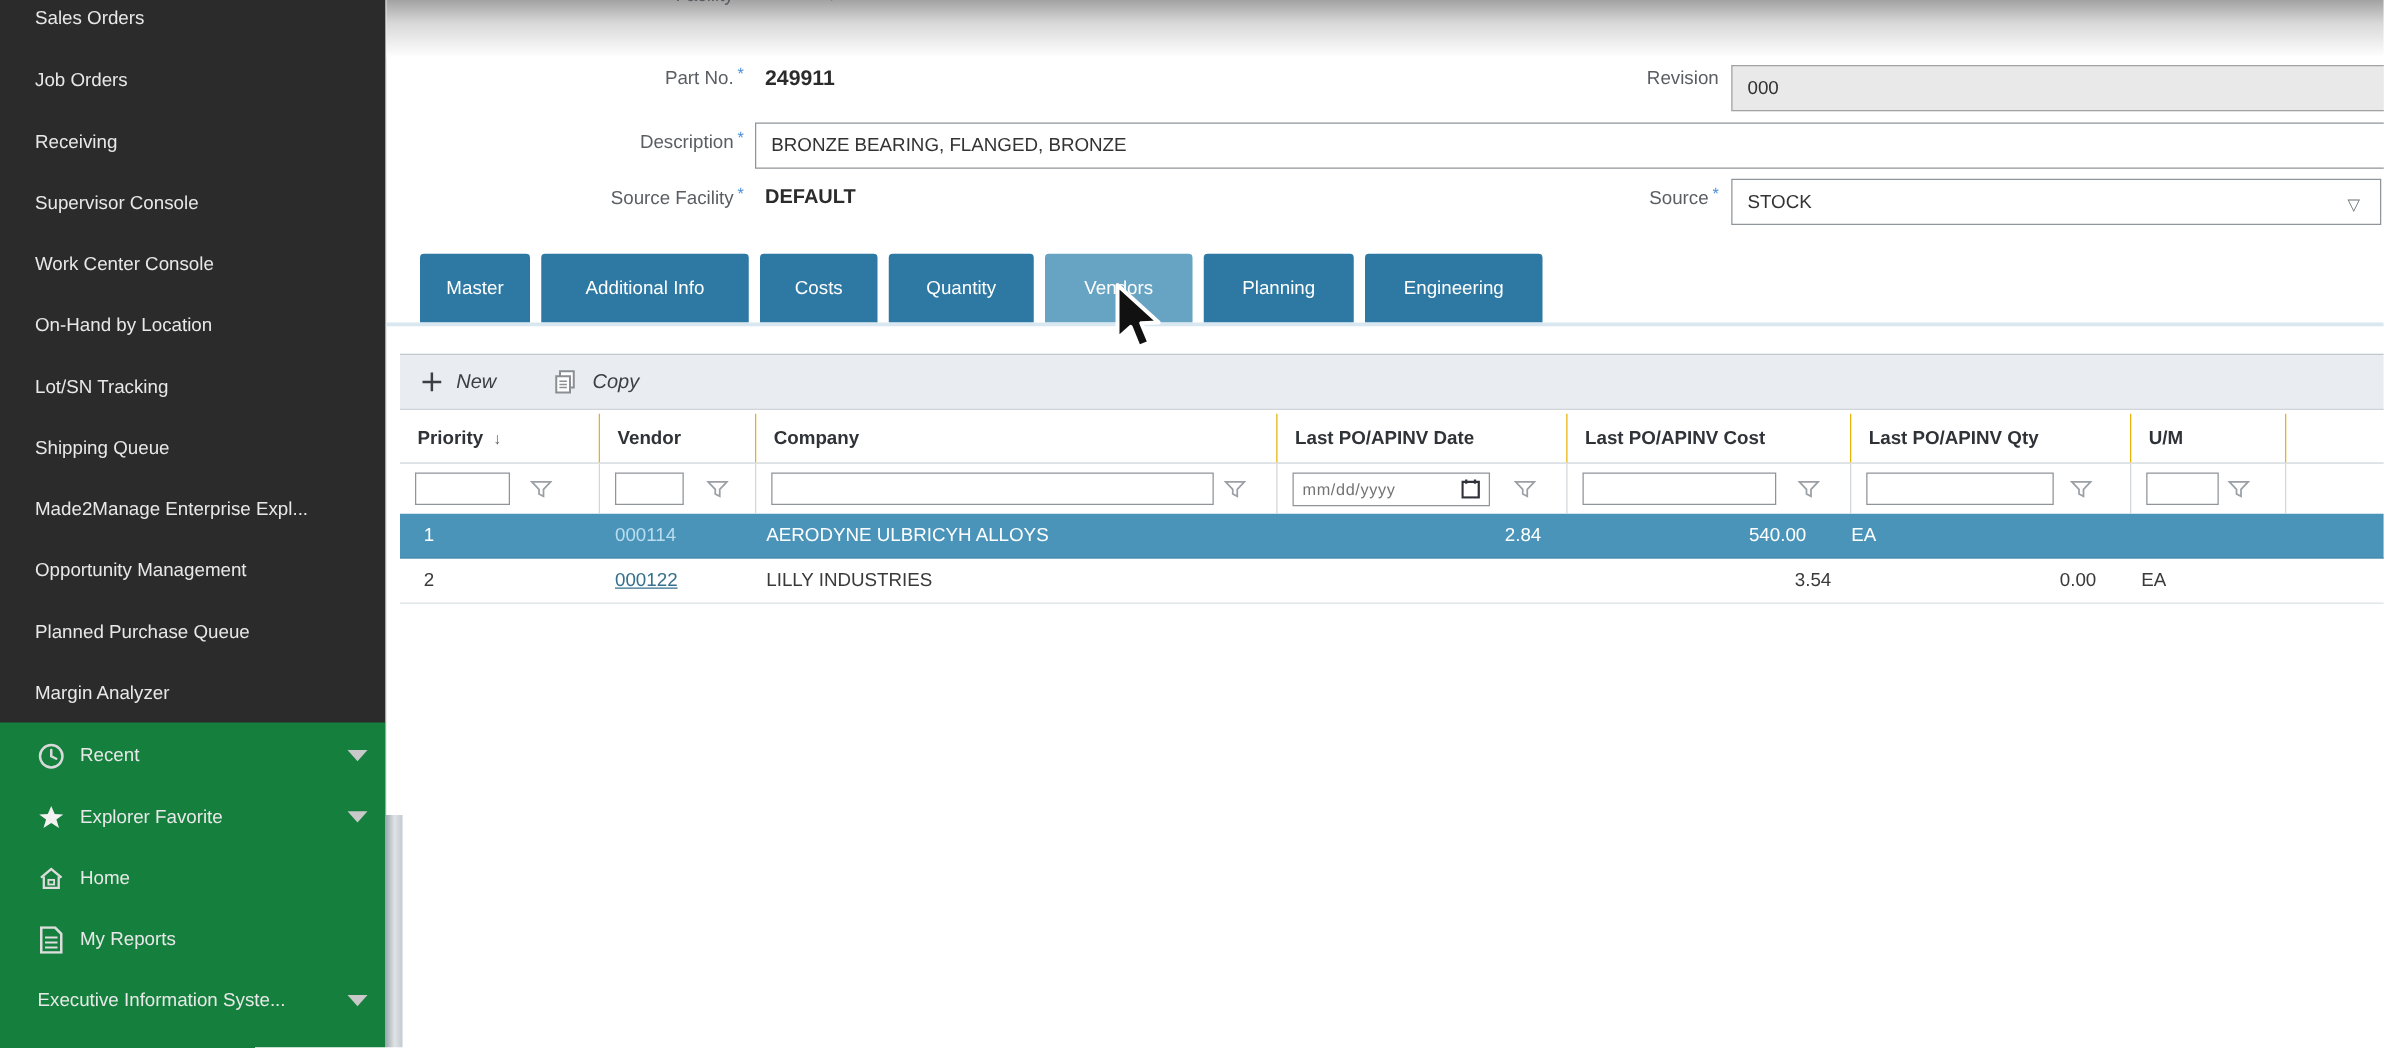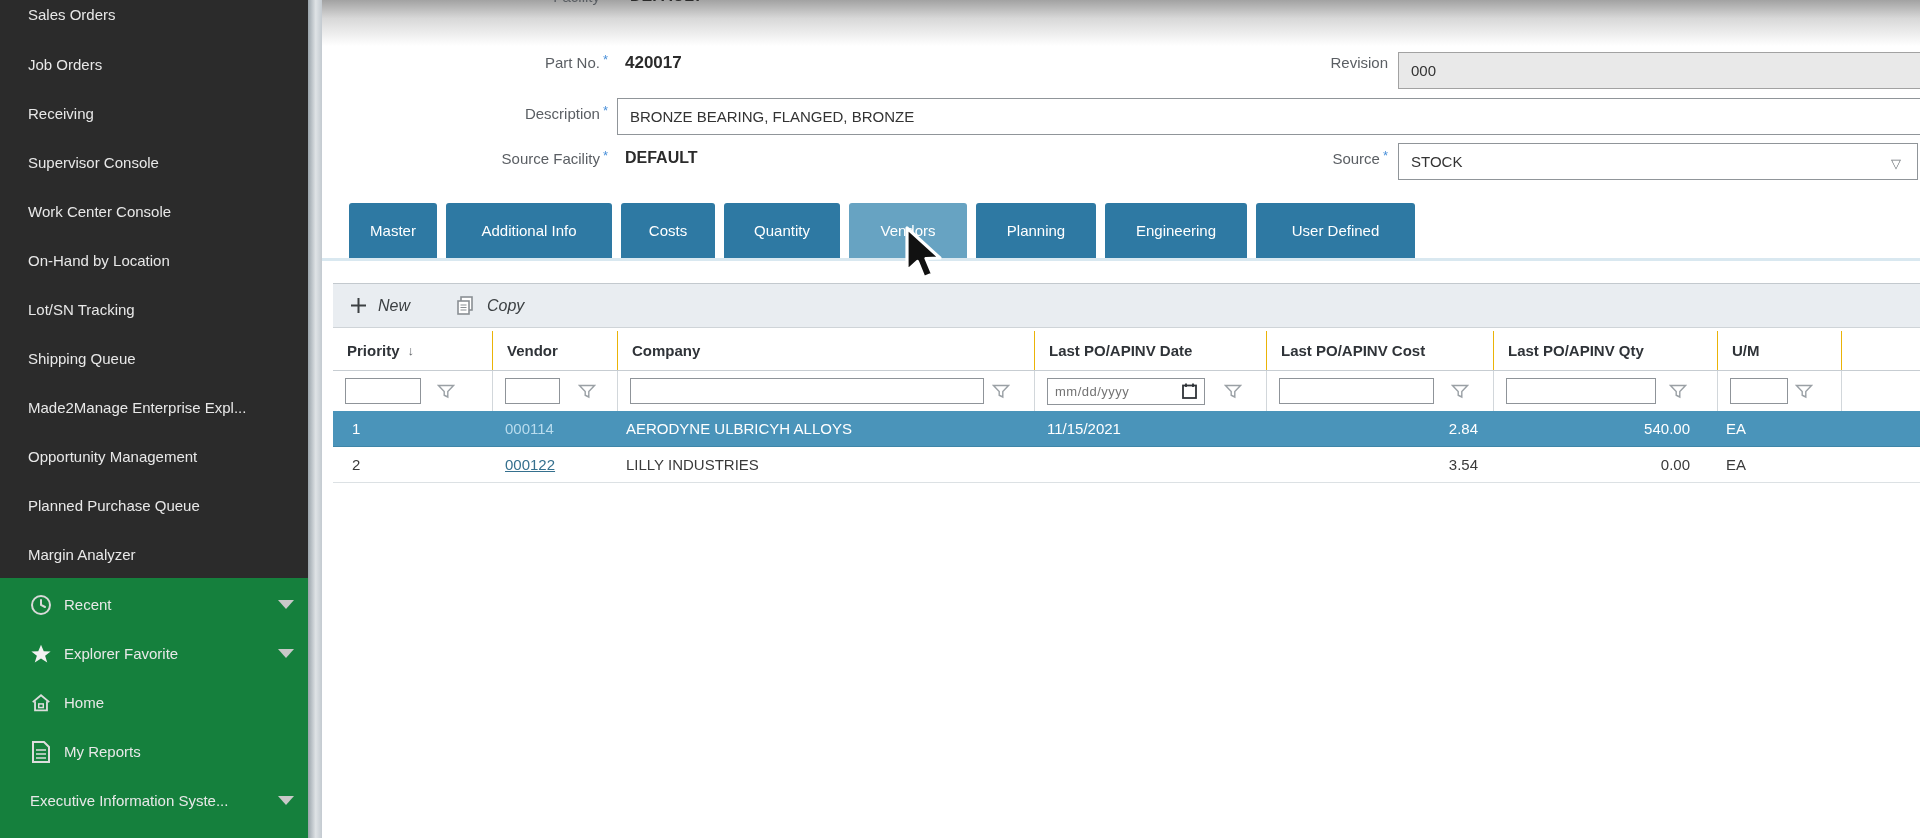--- a/index.html
+++ b/index.html
@@ -18,21 +18,21 @@
                 color:#e8e8e8; font-size:15px; cursor:pointer; white-space:nowrap; }
   .side-item2 .sicon { width:22px; height:22px; margin-right:12px; flex:0 0 auto; display:flex;
                        align-items:center; justify-content:center; }
   .side-item2 .lbl { overflow:hidden; text-overflow:ellipsis; }
   .chev { margin-left:auto; width:0; height:0; border-left:8px solid transparent;
           border-right:8px solid transparent; border-top:9px solid #c9c9c9; flex:0 0 auto; }
   .sidebar-scrollstrip { position:absolute; left:308px; top:0; width:14px; height:838px;
                          background:linear-gradient(90deg,#9aa4ab,#dfe3e6 55%,#c3cad0); }
 
   
-  .content { position:absolute; left:322px; top:0; width:1598px; height:652px; background:#fff; overflow:hidden;padding-left:40px; }
+  .content { position:absolute; left:309px; top:0; width:1598px; height:652px; background:#fff; overflow:hidden;padding-left:40px; }
   .top-shade { position:absolute; left:0; top:0; width:1598px; height:46px;
                background:linear-gradient(180deg,#a2a2a2 0%,#d8d8d8 40%,#ffffff 100%); }
 
   .flabel { position:absolute; width:220px; text-align:right; font-size:15px; color:#5a5e63; white-space:nowrap; }
   .req { color:#4a90d9; font-size:13px; position:relative; top:-4px; margin-left:3px; }
   .fvalue { position:absolute; font-size:16px; font-weight:bold; color:#2b2b2b; }
 
   .finput { position:absolute; height:37px; border:1px solid #909599; background:#fff; font-size:15px;
             color:#333; padding:0 12px; font-family:"Liberation Sans",sans-serif; }
   .finput.disabled { background:#e9e9e9; border-color:#a2a2a2; }
@@ -159,21 +159,21 @@
     <div class="top-shade"></div>
 
     <span class="flabel" style="left:58px; top:-12px;">
       <span>Facility</span>
     </span>
     <span class="fvalue" style="left:308px; top:-13px;">DEFAULT</span>
 
     <span class="flabel" style="left:66px; top:54px;">
       <span>Part No.</span><span class="req">*</span>
     </span>
-    <span class="fvalue" style="left:303px; top:53px; font-size:17px;">420017</span>
+    <span class="fvalue" style="left:303px; top:53px; font-size:17px;">249911</span>
 
     <span class="flabel" style="left:846px; top:54px;">
       <span>Revision</span>
     </span>
     <input class="finput disabled" style="left: 1076px; top: 52px; width: 528px;" readonly="" value="000">
 
     <span class="flabel" style="left:66px; top:105px;">
       <span>Description</span><span class="req">*</span>
     </span>
     <input class="finput" style="left: 295px; top: 98px; width: 1309px;" value="BRONZE BEARING, FLANGED, BRONZE">
@@ -192,21 +192,20 @@
     </div>
 
     <div class="tabs">
       <div class="tab" style="width:88px;">Master</div>
       <div class="tab" style="width:166px;">Additional Info</div>
       <div class="tab" style="width:94px;">Costs</div>
       <div class="tab" style="width:116px;">Quantity</div>
       <div class="tab active" style="width:118px;">Vendors</div>
       <div class="tab" style="width:120px;">Planning</div>
       <div class="tab" style="width:142px;">Engineering</div>
-      <div class="tab" style="width:159px;">User Defined</div>
     </div>
     <div class="tabs-underline"></div>
 
     <div class="grid-toolbar">
       <div class="tbtn">
         <span class="ticon">
           <svg width="17" height="17" viewBox="0 0 17 17">
               <path d="M8.5 1 V16 M1 8.5 H16" stroke="#3c4043" stroke-width="2"></path>
             </svg>
         </span>
@@ -302,21 +301,20 @@
         </div>
         <div class="cell filler"></div>
       </div>
 
       <div class="trow data-row selected">
         <div class="cell c0">1</div>
         <div class="cell c1">
           <span class="vendor-link">000114</span>
         </div>
         <div class="cell c2">AERODYNE ULBRICYH ALLOYS</div>
-        <div class="cell c3">11/15/2021</div>
         <div class="cell c4 num">2.84</div>
         <div class="cell c5 num">540.00</div>
         <div class="cell c6">EA</div>
         <div class="cell filler"></div>
       </div>
 
       <div class="trow data-row">
         <div class="cell c0">2</div>
         <div class="cell c1">
           <span class="vendor-link">000122</span>

